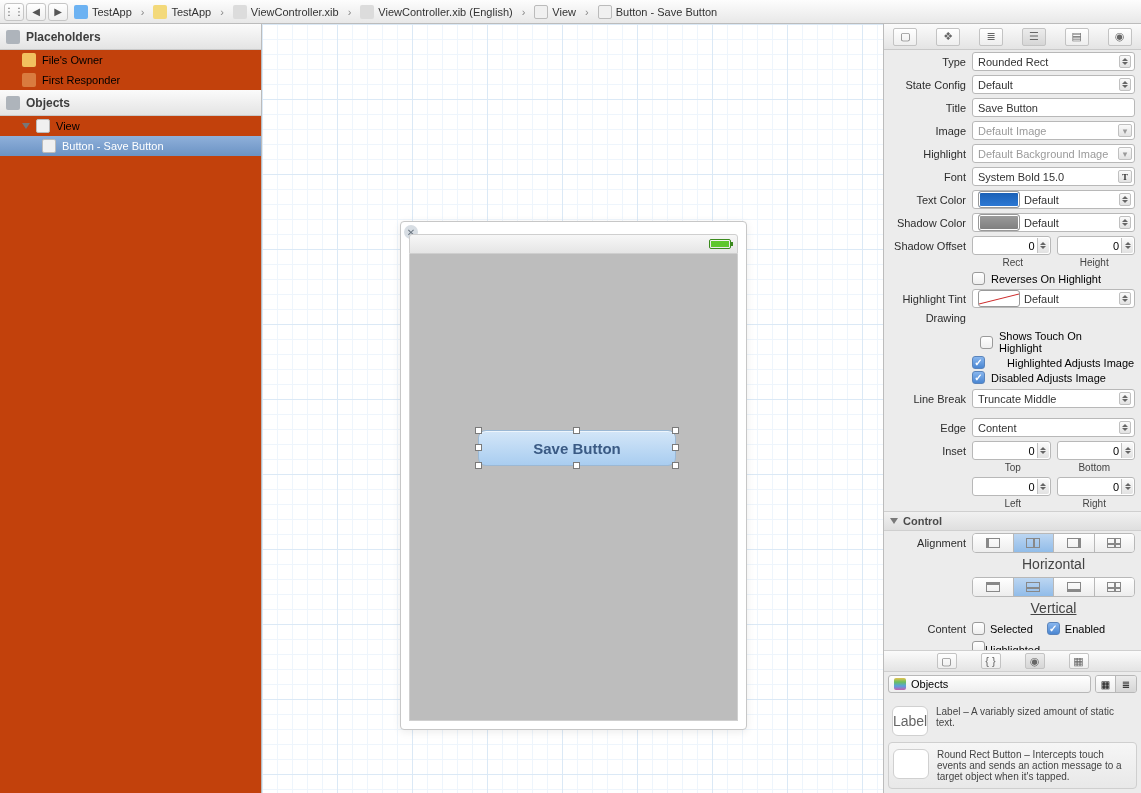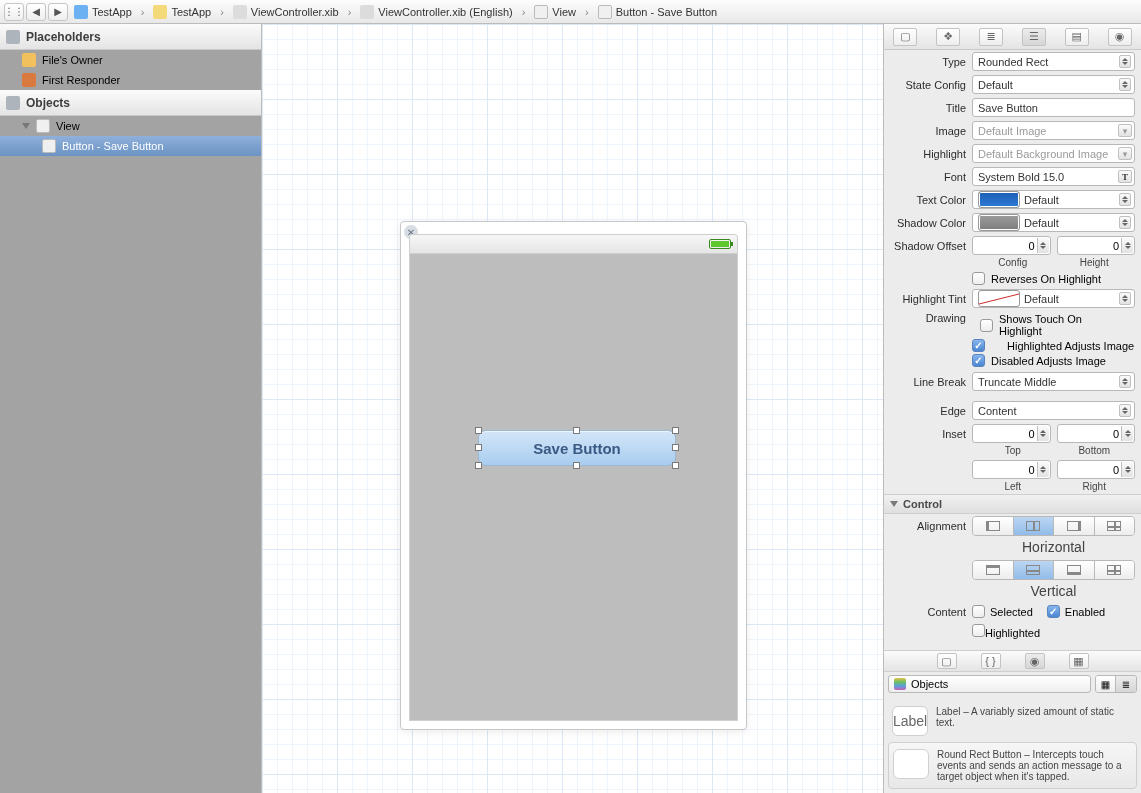--- a/index.html
+++ b/index.html
@@ -15,21 +15,21 @@
   .mini-icon { width:14px; height:14px; display:inline-flex; align-items:center; justify-content:center; border-radius:2px; font-size:10px; }
   .ic-blue { background:#6cb2f2; }
   .ic-folder { background:#f3d97a; }
   .ic-doc { background:#dcdcdc; }
   .ic-view { background:#f0f0f0; border:1px solid #bbb; }
 
   
   .body { flex:1; display:flex; overflow:hidden; }
 
   
-  .outline { width:262px; border-right:1px solid #bcbcbc; background:#a3a3a3; display:flex; flex-direction:column; }
+  .outline { width:262px; border-right:1px solid #bcbcbc; background:#c2410c; display:flex; flex-direction:column; }
   .section-head { height:26px; background:linear-gradient(#fbfbfb,#e4e4e4); border-bottom:1px solid #c9c9c9; display:flex; align-items:center; gap:6px; padding:0 6px; font-weight:bold; color:#3e3e3e; font-size:12px; }
   .cube-icon { width:14px; height:14px; display:inline-block; background:#aeb4bb; border-radius:2px; position:relative; }
   .row { height:20px; display:flex; align-items:center; gap:6px; padding:0 6px; }
   .row.indent1 { padding-left:22px; }
   .row.indent2 { padding-left:42px; }
   .row.sel { background:linear-gradient(#8fb0da,#6b93c4); color:#fff; }
   .disclosure { width:0; height:0; border-left:4px solid transparent; border-right:4px solid transparent; border-top:6px solid #777; display:inline-block; }
 
   
   .canvas { flex:1; position:relative; background:#fff; overflow:hidden; }
@@ -307,42 +307,42 @@
                 <span>0</span>
                 <div class="stepper"></div>
               </div>
             <div class="numbox">
                 <span>0</span>
                 <div class="stepper"></div>
               </div>
           </div>
           </div>
         <div class="pair-labels offset">
-            <span>Config</span>
+            <span>Rect</span>
             <span>Height</span>
           </div>
 
         <div class="chk-row">
             <span class="chk"></span>
             <span>Reverses On Highlight</span>
           </div>
 
         <div class="prop">
             <span class="prop-label">Highlight Tint</span>
           <div class="combo">
               <span class="color-swatch sw-diag"></span>
               <span>Default</span>
               <div class="arrows"></div>
             </div>
           </div>
 
         <div class="prop" style="align-items:flex-start;">
             <span class="prop-label">Drawing</span>
           <div style="flex:1;">
-            <div style="display:flex;align-items:center;gap:6px;padding:1px 8px;">
+            <div style="display:flex;align-items:center;gap:6px;padding:1px 8px;margin-top:17px;">
                 <span class="chk"></span>
                 <span>Shows Touch On Highlight</span>
               </div>
             <div style="display:flex;align-items:center;gap:22px;padding:1px 0;">
                 <span class="chk on"></span>
                 <span>Highlighted Adjusts Image</span>
               </div>
             <div style="display:flex;align-items:center;gap:6px;padding:1px 0;">
                 <span class="chk on"></span>
                 <span>Disabled Adjusts Image</span>
@@ -454,21 +454,21 @@
                 </div>
               </div>
             <div class="seg-btn al-f">
                 <div class="align-box">
                   <div class="align-bar"></div>
                   <div class="align-bar v"></div>
                 </div>
               </div>
           </div>
           </div>
-        <div class="sub-center" style="padding-left:82px;">Vertical</div>
+        <div class="sub-center" style="padding-left:82px;text-decoration:underline;">Vertical</div>
 
         <div class="inline-chk-row">
             <span class="prop-label">Content</span>
           <div class="inline-pair">
             <label>
                 <span class="chk"></span>
                 <span>Selected</span>
               </label>
             <label>
                 <span class="chk on"></span>

